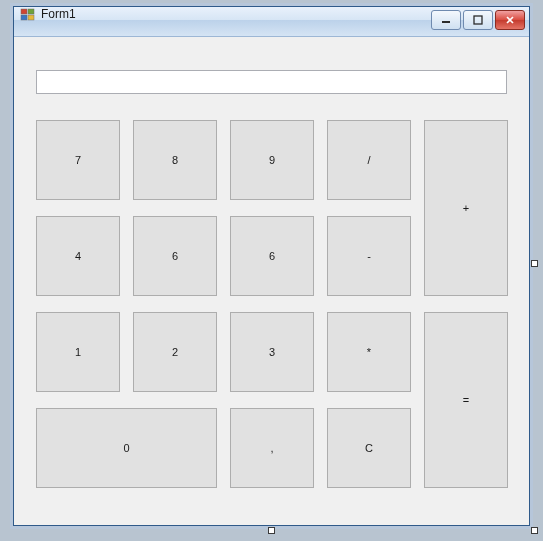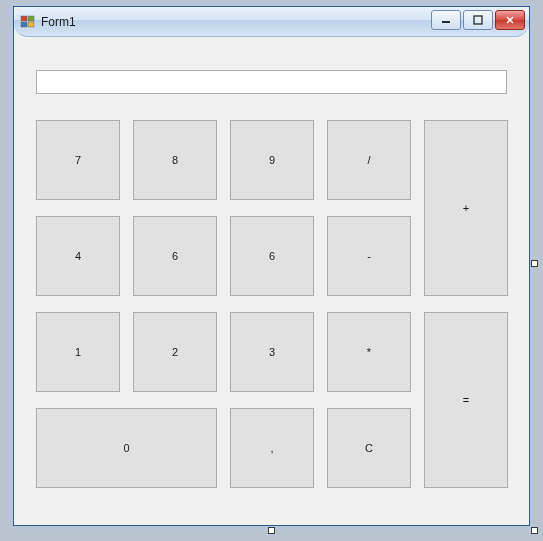--- a/index.html
+++ b/index.html
@@ -24,24 +24,23 @@
       height: 520px;
       border: 1px solid #2f5a8a;
       background: #f0f0f0;
       box-shadow: 0 0 0 3px rgba(180,200,225,0.55);
     }
     .titlebar {
       height: 30px;
       background: linear-gradient(to bottom, #e9f1fb 0%, #d6e5f5 45%, #bcd2ea 46%, #d5e4f4 100%);
       border-bottom: 1px solid #9db7d5;
       display: flex;
-      align-items: center;
+      align-items: flex-start;
       padding: 0 6px 0 6px;
       position: relative;
-      border-radius: 14px;
     }
     .app-icon {
       width: 16px; height: 16px;
       margin-right: 5px;
       display: inline-block;
     }
     .app-icon svg { display: block; }
     .title-text {
       font-size: 12px;
       color: #1a1a1a;

